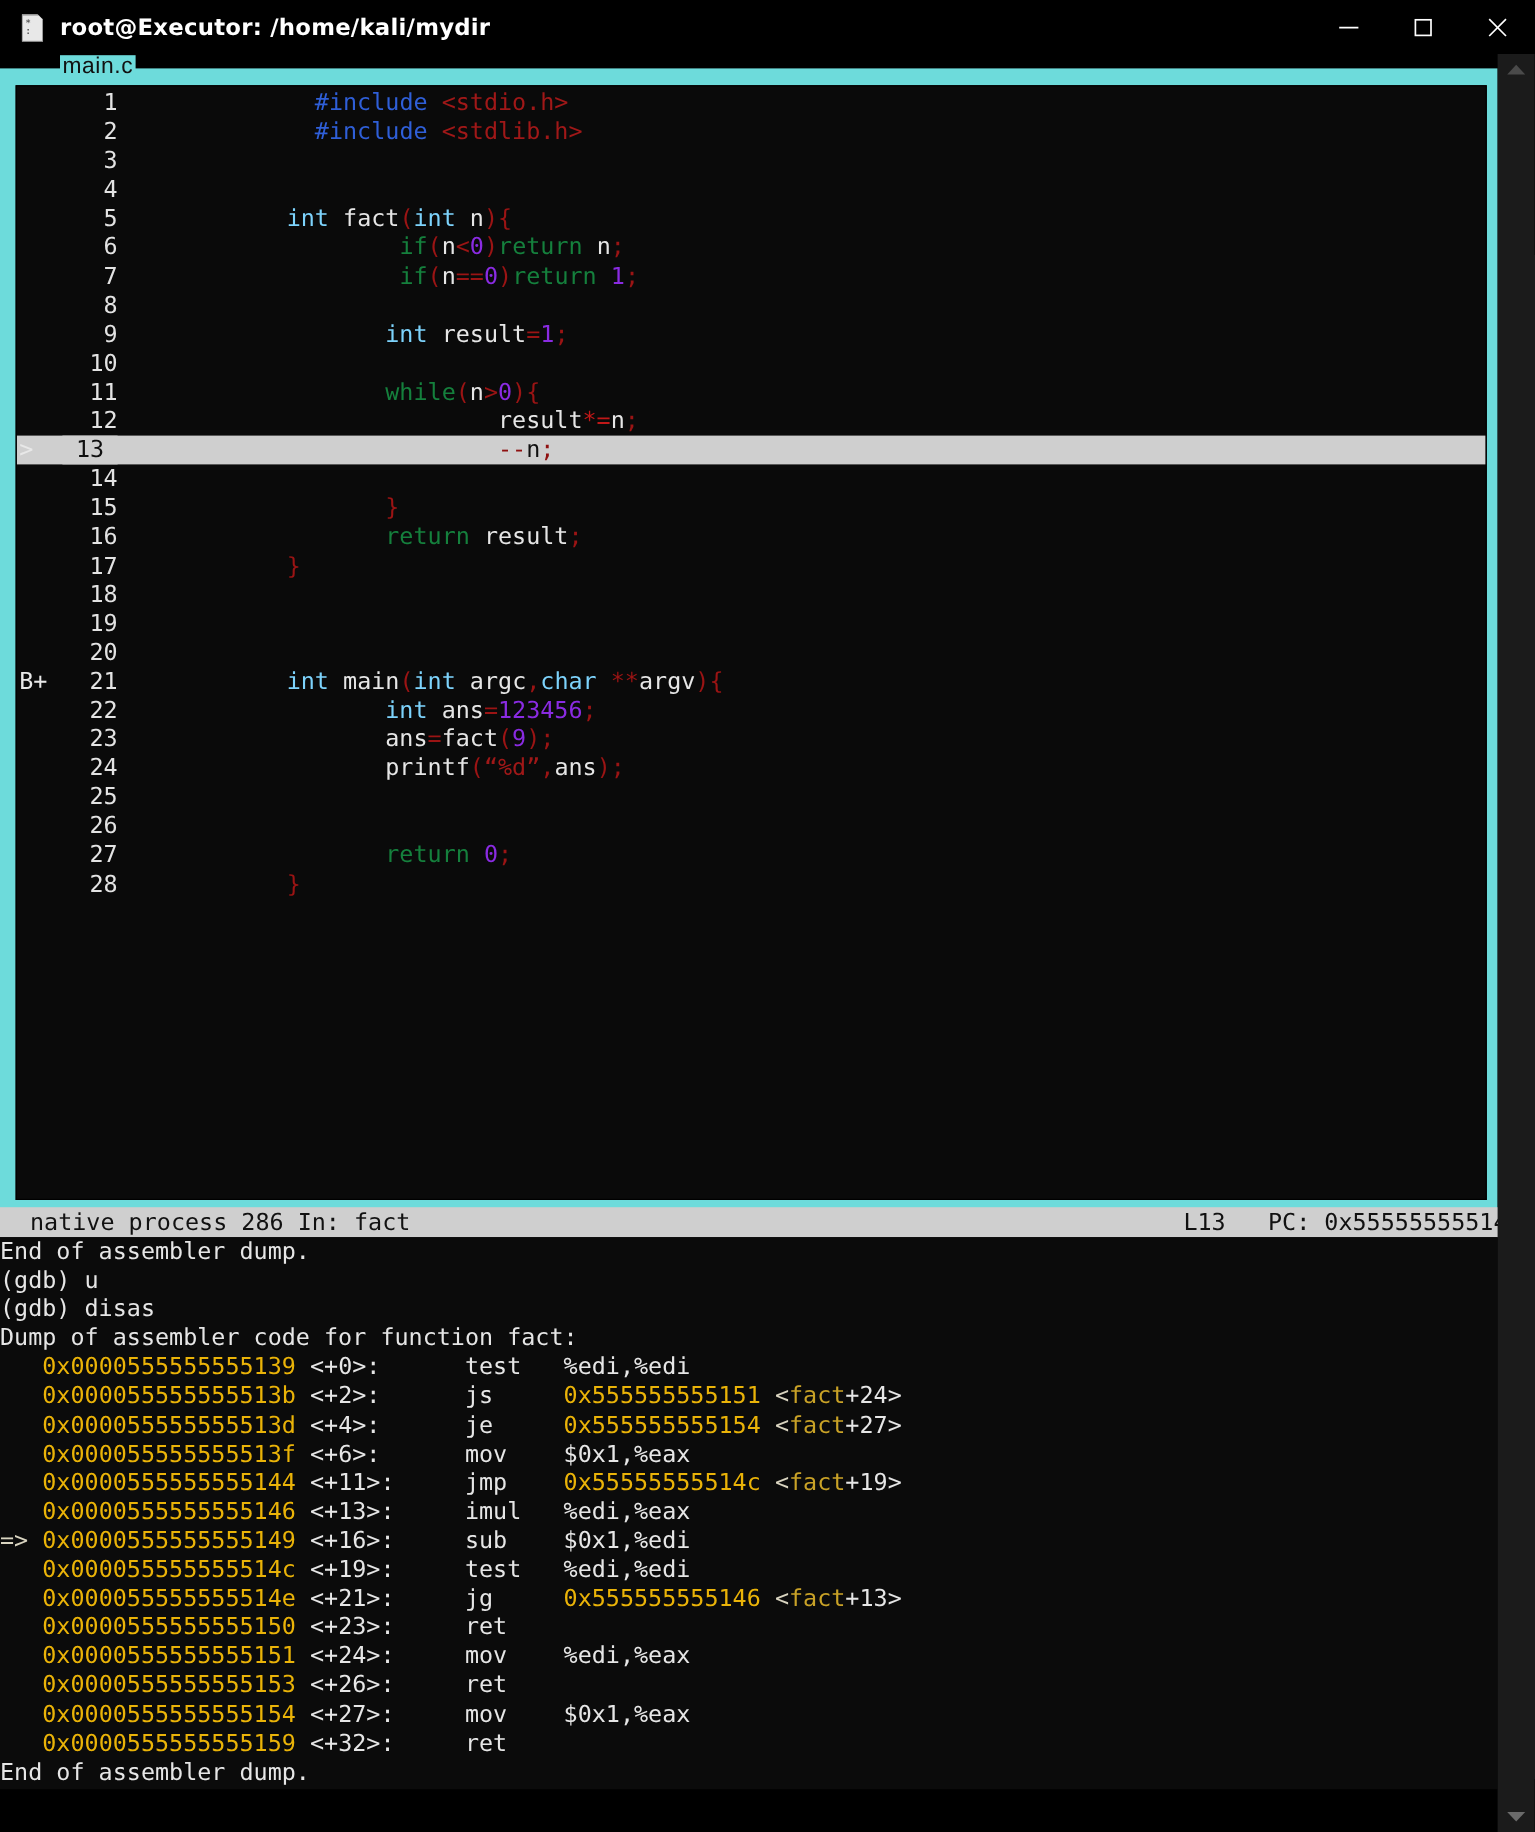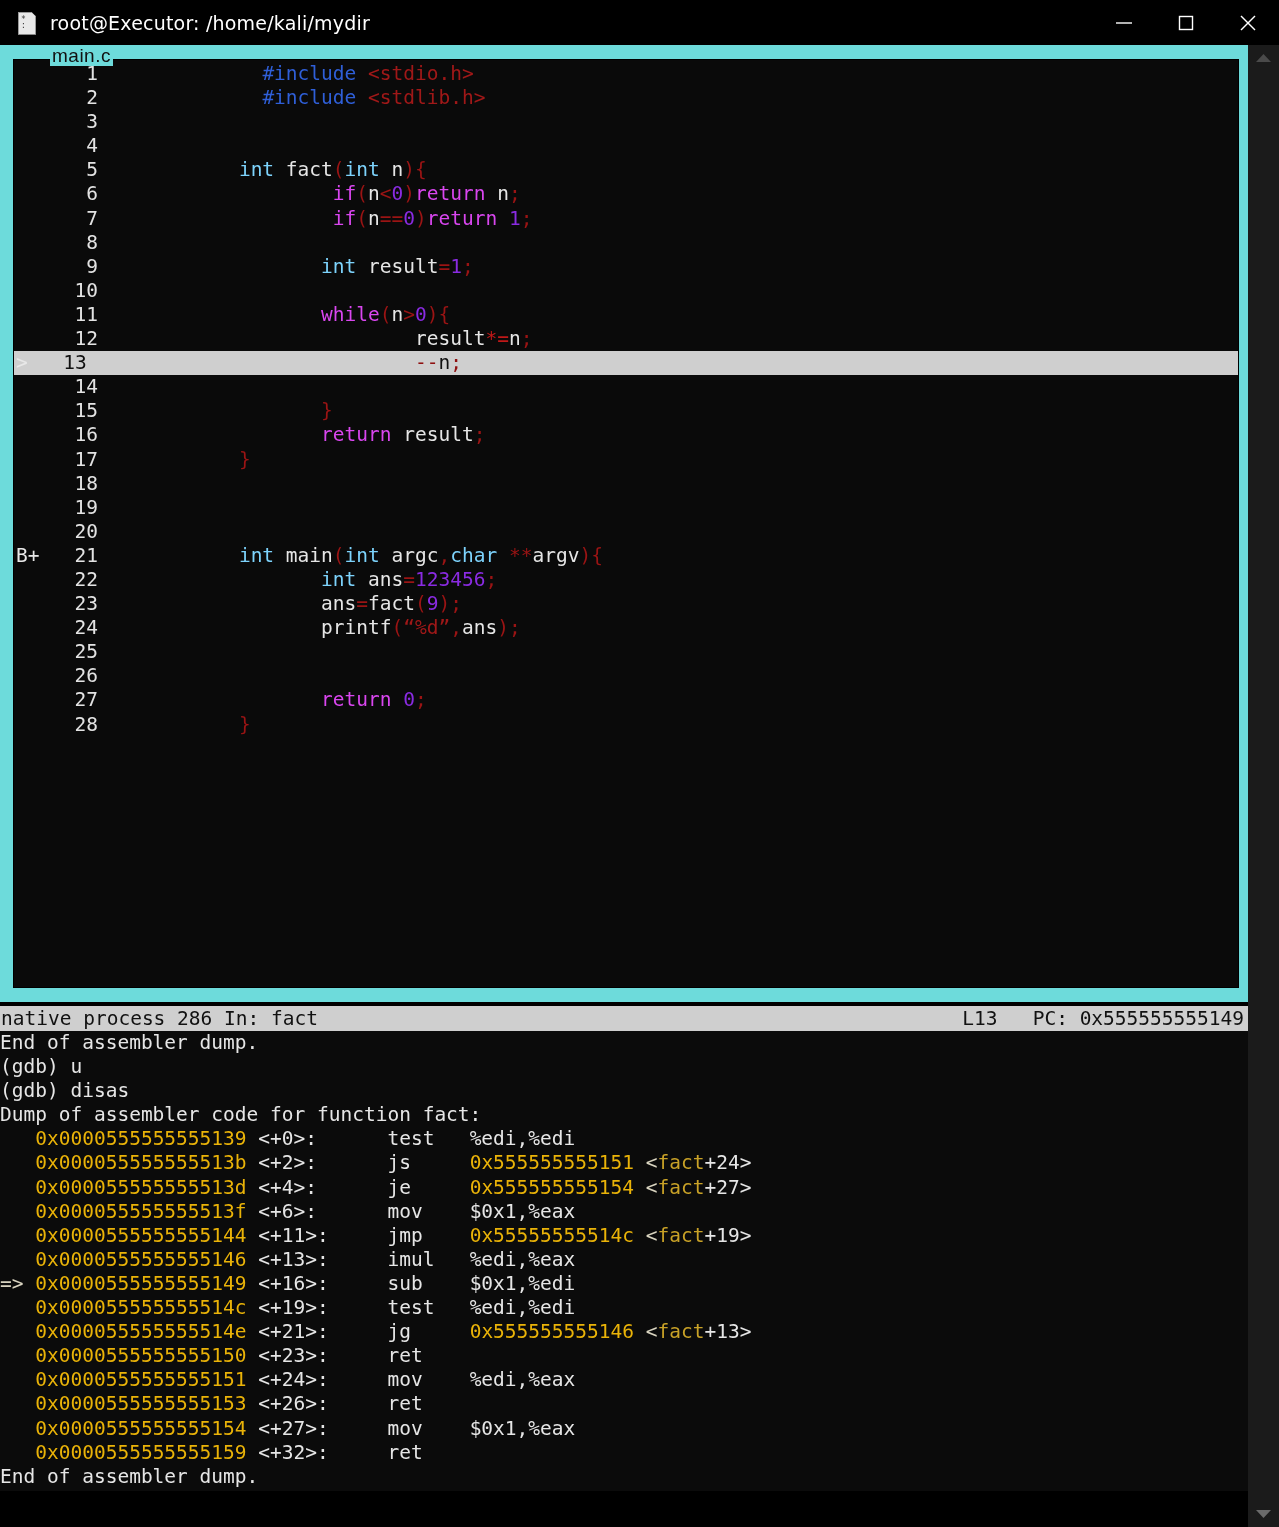--- a/index.html
+++ b/index.html
@@ -23,32 +23,32 @@
     position:absolute;left:2px;top:1px;width:16px;height:21px;
     background:#e8e8e8;border:1px solid #9a9a9a;
     clip-path:polygon(0 0,72% 0,100% 22%,100% 100%,0 100%);
   }
   .tb-icon .marks{
     position:absolute;left:5px;top:6px;width:9px;height:12px;
     color:#333;font-size:8px;line-height:6px;font-family:"DejaVu Sans Mono",monospace;
   }
   .tb-title{
     color:#fff;font-family:"DejaVu Sans","Liberation Sans",sans-serif;
-    font-size:19px;letter-spacing:.2px;white-space:nowrap;
+    font-size:19px;letter-spacing:.2px;white-space:nowrap;font-weight:bold;
   }
   .tb-spacer{flex:1 1 auto;}
   .tb-btn{
     width:62px;height:45px;display:flex;align-items:center;justify-content:center;
     color:#fff;
   }
   .tb-btn svg{display:block;}
 
   
   .srcframe{
-    position:absolute;left:0;top:45px;width:1248px;height:957px;
+    position:absolute;left:0;top:57px;width:1248px;height:957px;
     background:#6ddbdb;box-sizing:border-box;
     padding:0;
   }
   .srcframe-inner{
     position:absolute;left:13px;top:14px;width:1226px;height:929px;
     background:#0a0a0a;border:1px solid #000;box-sizing:border-box;
     overflow:hidden;
   }
   .pane-label{
     position:absolute;left:22px;top:46px;
@@ -76,37 +76,38 @@
     display:inline-block;width:46px;text-align:right;color:#e3e3e3;
   }
   .ctext{display:inline-block;padding-left:0;}
   .cline.active{background:#cfcfcf;}
   .cline.active .lnum{color:#101010;background:#cfcfcf;text-align:center;}
   .cline.active .mark{color:#e8e8e8;}
 
   
   .t-pre{color:#2f5fd8;}      
   .t-str{color:#a01818;}      
-  .t-kw{color:#d946ef;}       
+  .t-kw{color:#15803d;}       
   .t-type{color:#7dd3fc;}     
   .t-id{color:#e6e6e6;}       
   .t-punc{color:#9b1414;}     
   .t-num{color:#8a2be2;}      
   .t-op{color:#c01818;}
   .cline.active .t-punc{color:#8f1010;}
   .cline.active .t-id{color:#101010;}
 
   
   .statusline{
     position:absolute;left:0;top:1006px;width:1248px;height:25px;
     background:#cfcfcf;color:#111;
     font-size:19.5px;line-height:25px;
     display:flex;align-items:center;
     font-family:"DejaVu Sans Mono","Liberation Mono",monospace;
     white-space:pre;
+    padding-left:24px;
   }
   .st-left{padding-left:1px;}
   .st-right{margin-left:auto;padding-right:4px;}
 
   
   .console{
     position:absolute;left:0;top:1031px;width:1248px;height:460px;
     background:#0b0b0b;color:#e6e6e6;
     font-size:19.5px;line-height:24.1px;
     white-space:pre;overflow:hidden;

